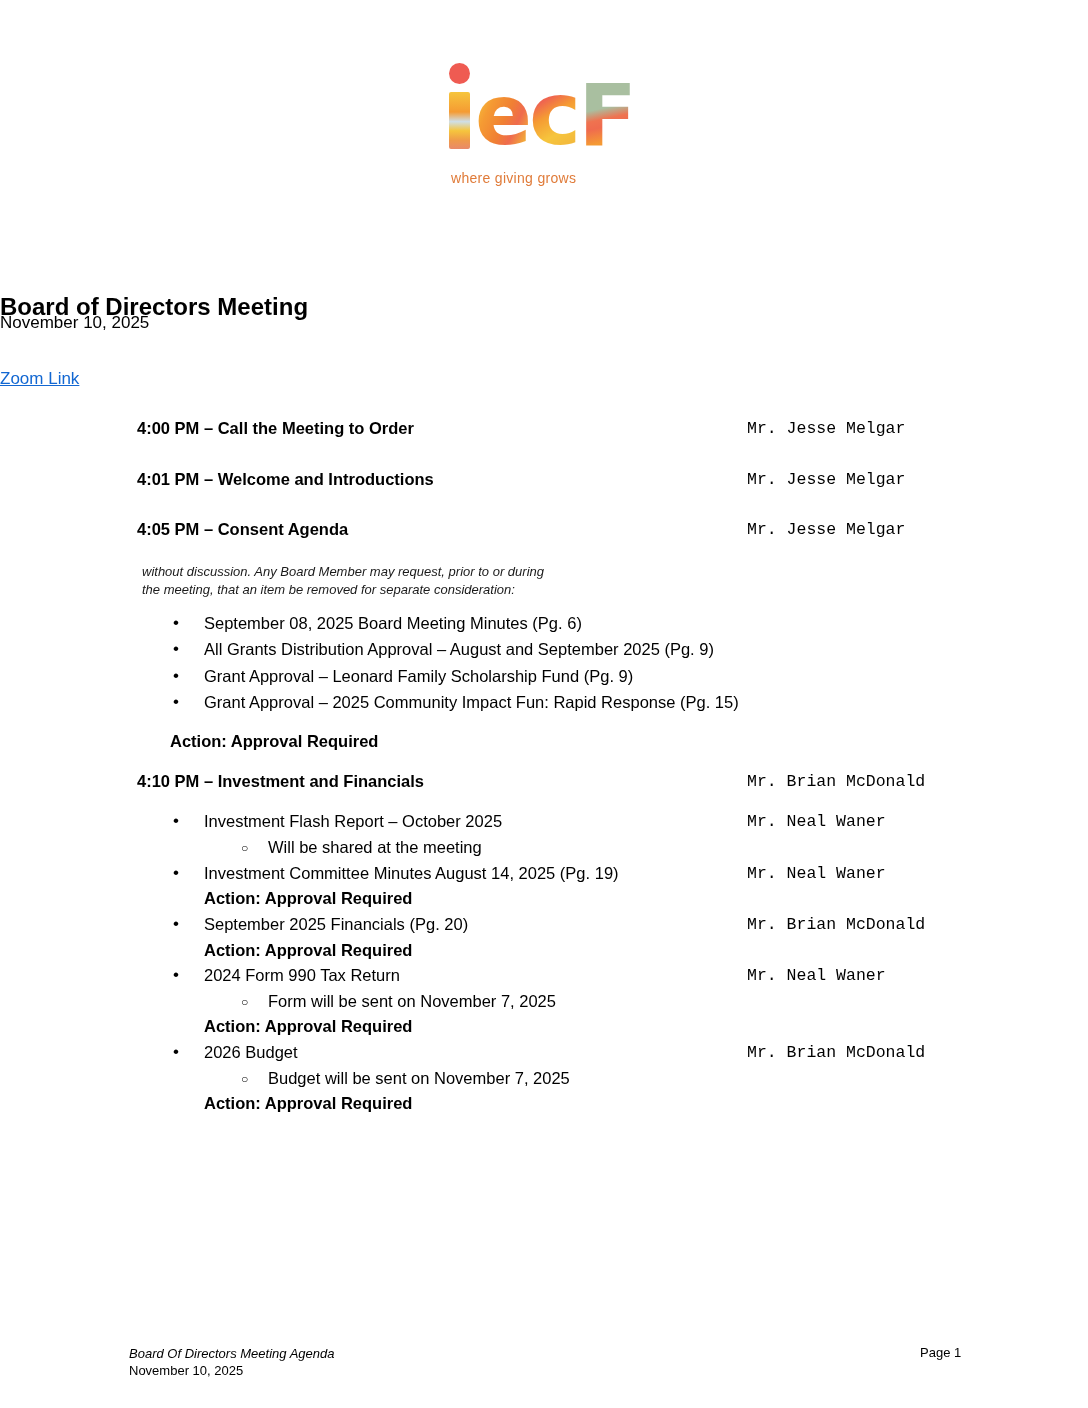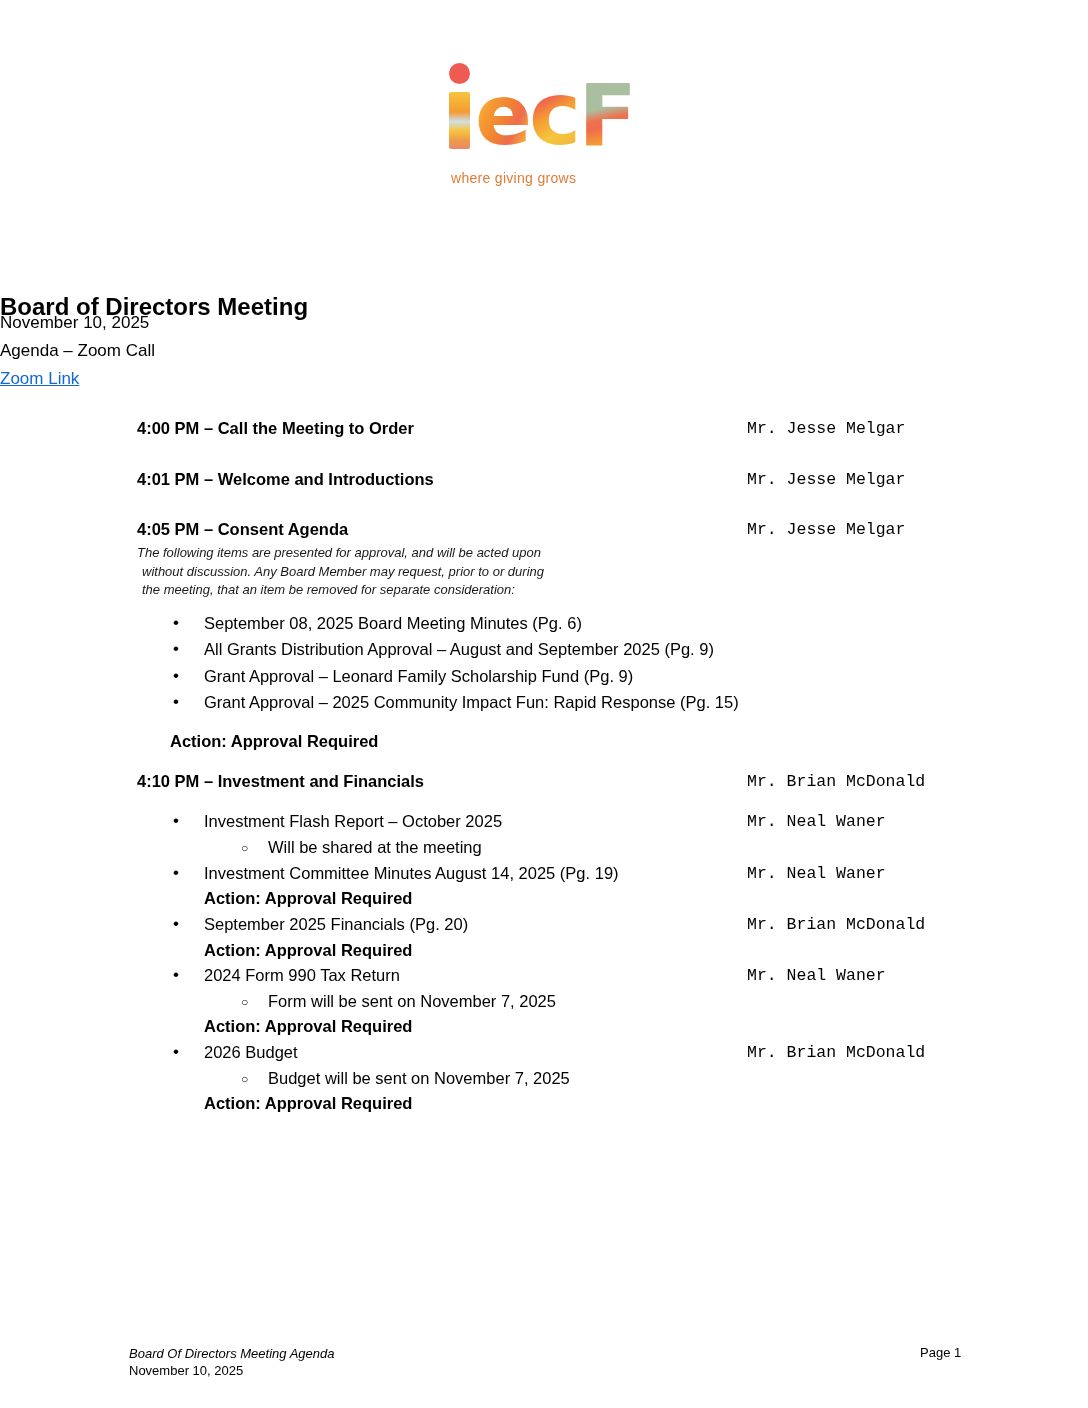--- a/index.html
+++ b/index.html
@@ -73,40 +73,38 @@
       </span>
       <span class="logo-letter e">e</span>
       <span class="logo-letter c" style="font-size:88px;">c</span>
       <span class="logo-letter f" style="font-size:86px;">F</span>
     </div>
     <div class="logo-tagline">where giving grows</div>
   </div>
 
   <div class="doc-title">Board of Directors Meeting</div>
   <div class="doc-date">November 10, 2025</div>
-  <div class="doc-subtitle">Agenda – Zoom Call</div>
   <div class="doc-link-row">
     <span class="doc-link" style="color:#1267d2;">Zoom Link</span>
   </div>
 
   <div class="row" style="top:419px;">
     <span class="heading">4:00 PM – Call the Meeting to Order</span>
     <span class="presenter">Mr. Jesse Melgar</span>
   </div>
 
   <div class="row" style="top:470px;">
     <span class="heading">4:01 PM – Welcome and Introductions</span>
     <span class="presenter">Mr. Jesse Melgar</span>
   </div>
 
   <div class="row" style="top:520px;">
     <span class="heading">4:05 PM – Consent Agenda</span>
     <span class="presenter">Mr. Jesse Melgar</span>
   </div>
-  <div class="note-line" style="top:543px;">The following items are presented for approval, and will be acted upon</div>
   <div class="note-line note-indent" style="top:580px;">the meeting, that an item be removed for separate consideration:</div>
   <div class="note-line note-indent" style="top:562px;">without discussion. Any Board Member may request, prior to or during</div>
 
   <div class="row" style="top:614px;">
     <span class="bullet-dot">•</span>
     <span class="bullet-text">September 08, 2025 Board Meeting Minutes (Pg. 6)</span>
   </div>
   <div class="row" style="top:640px;">
     <span class="bullet-dot">•</span>
     <span class="bullet-text">All Grants Distribution Approval – August and September 2025 (Pg. 9)</span>

